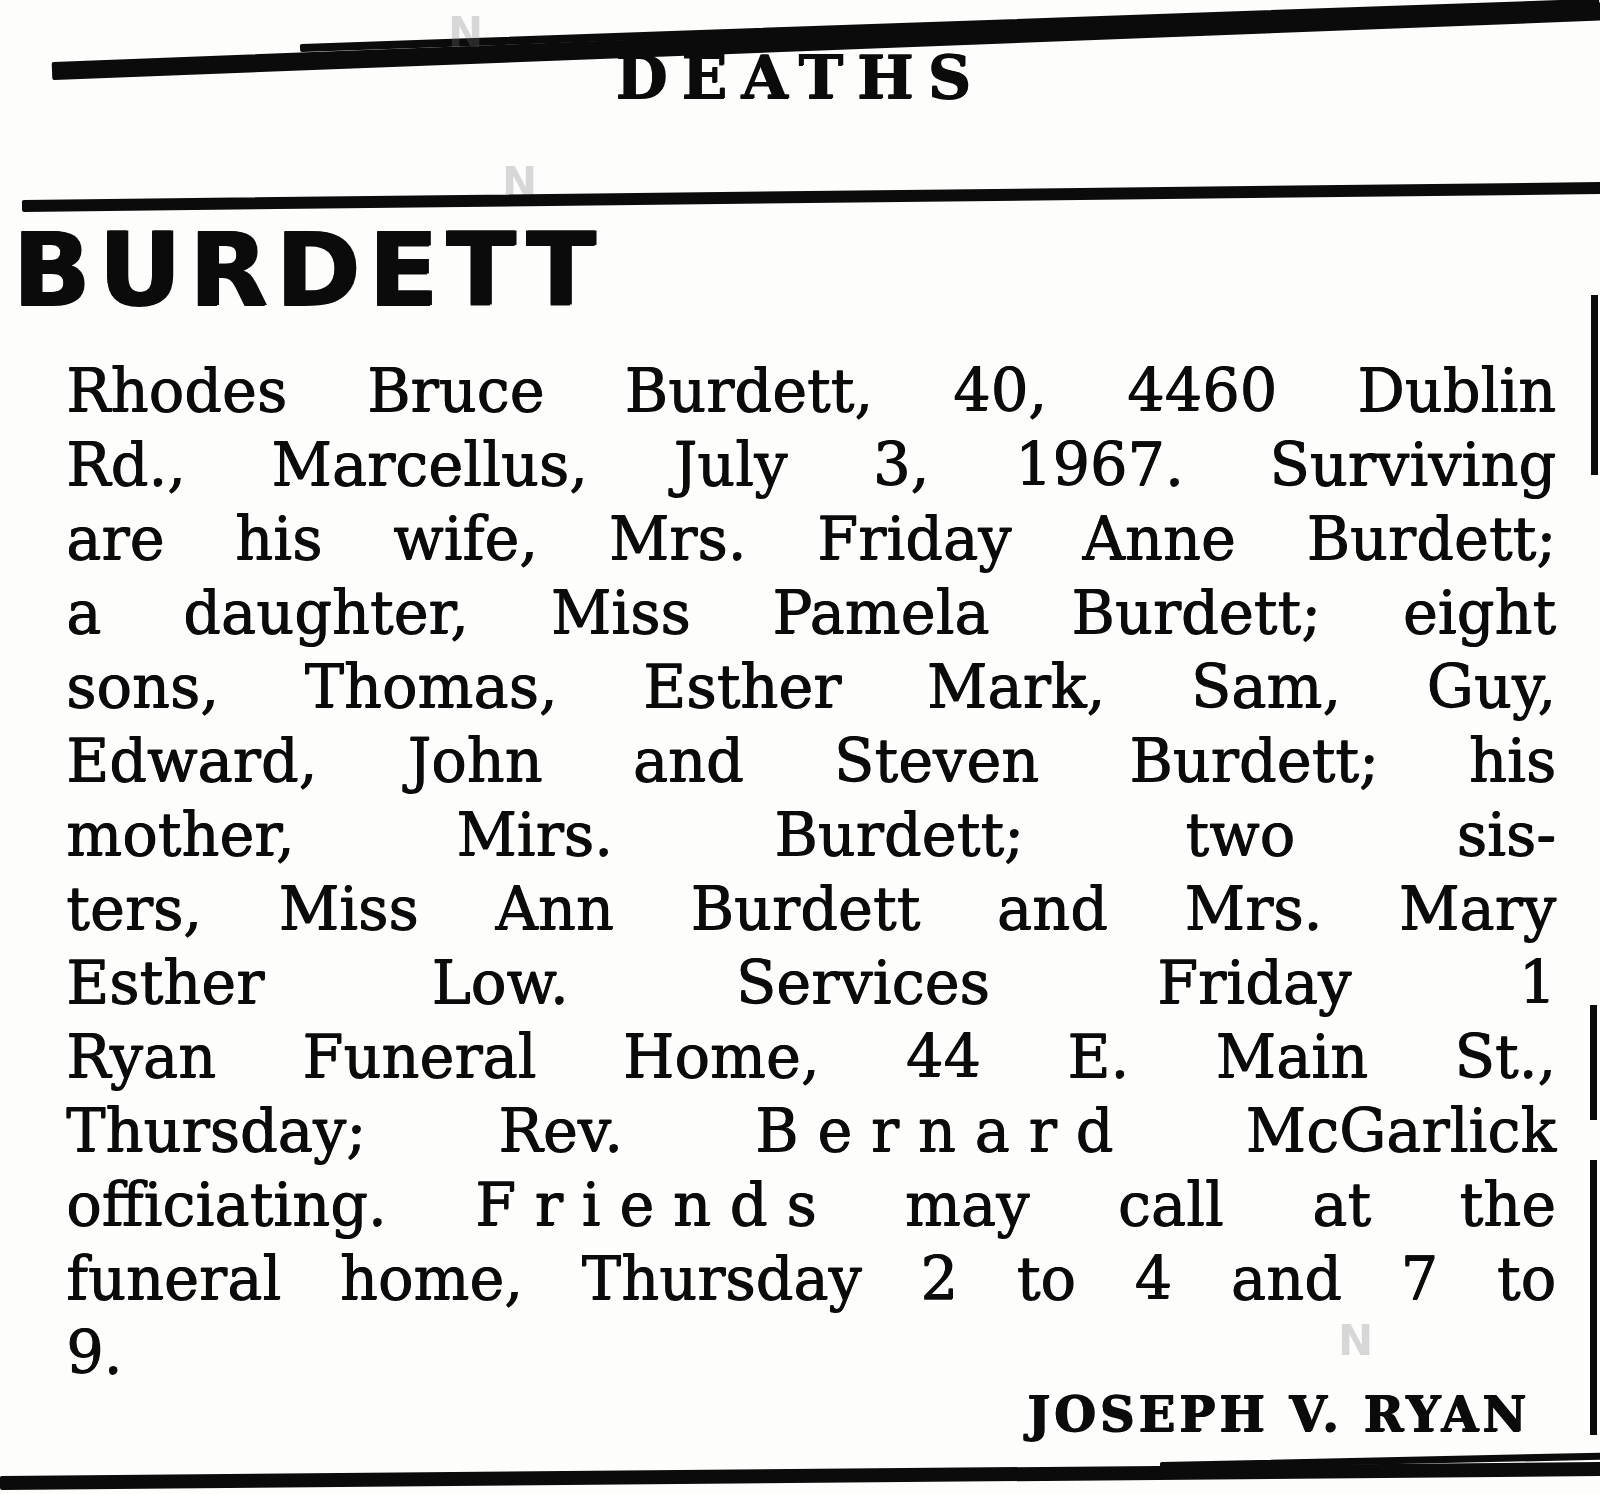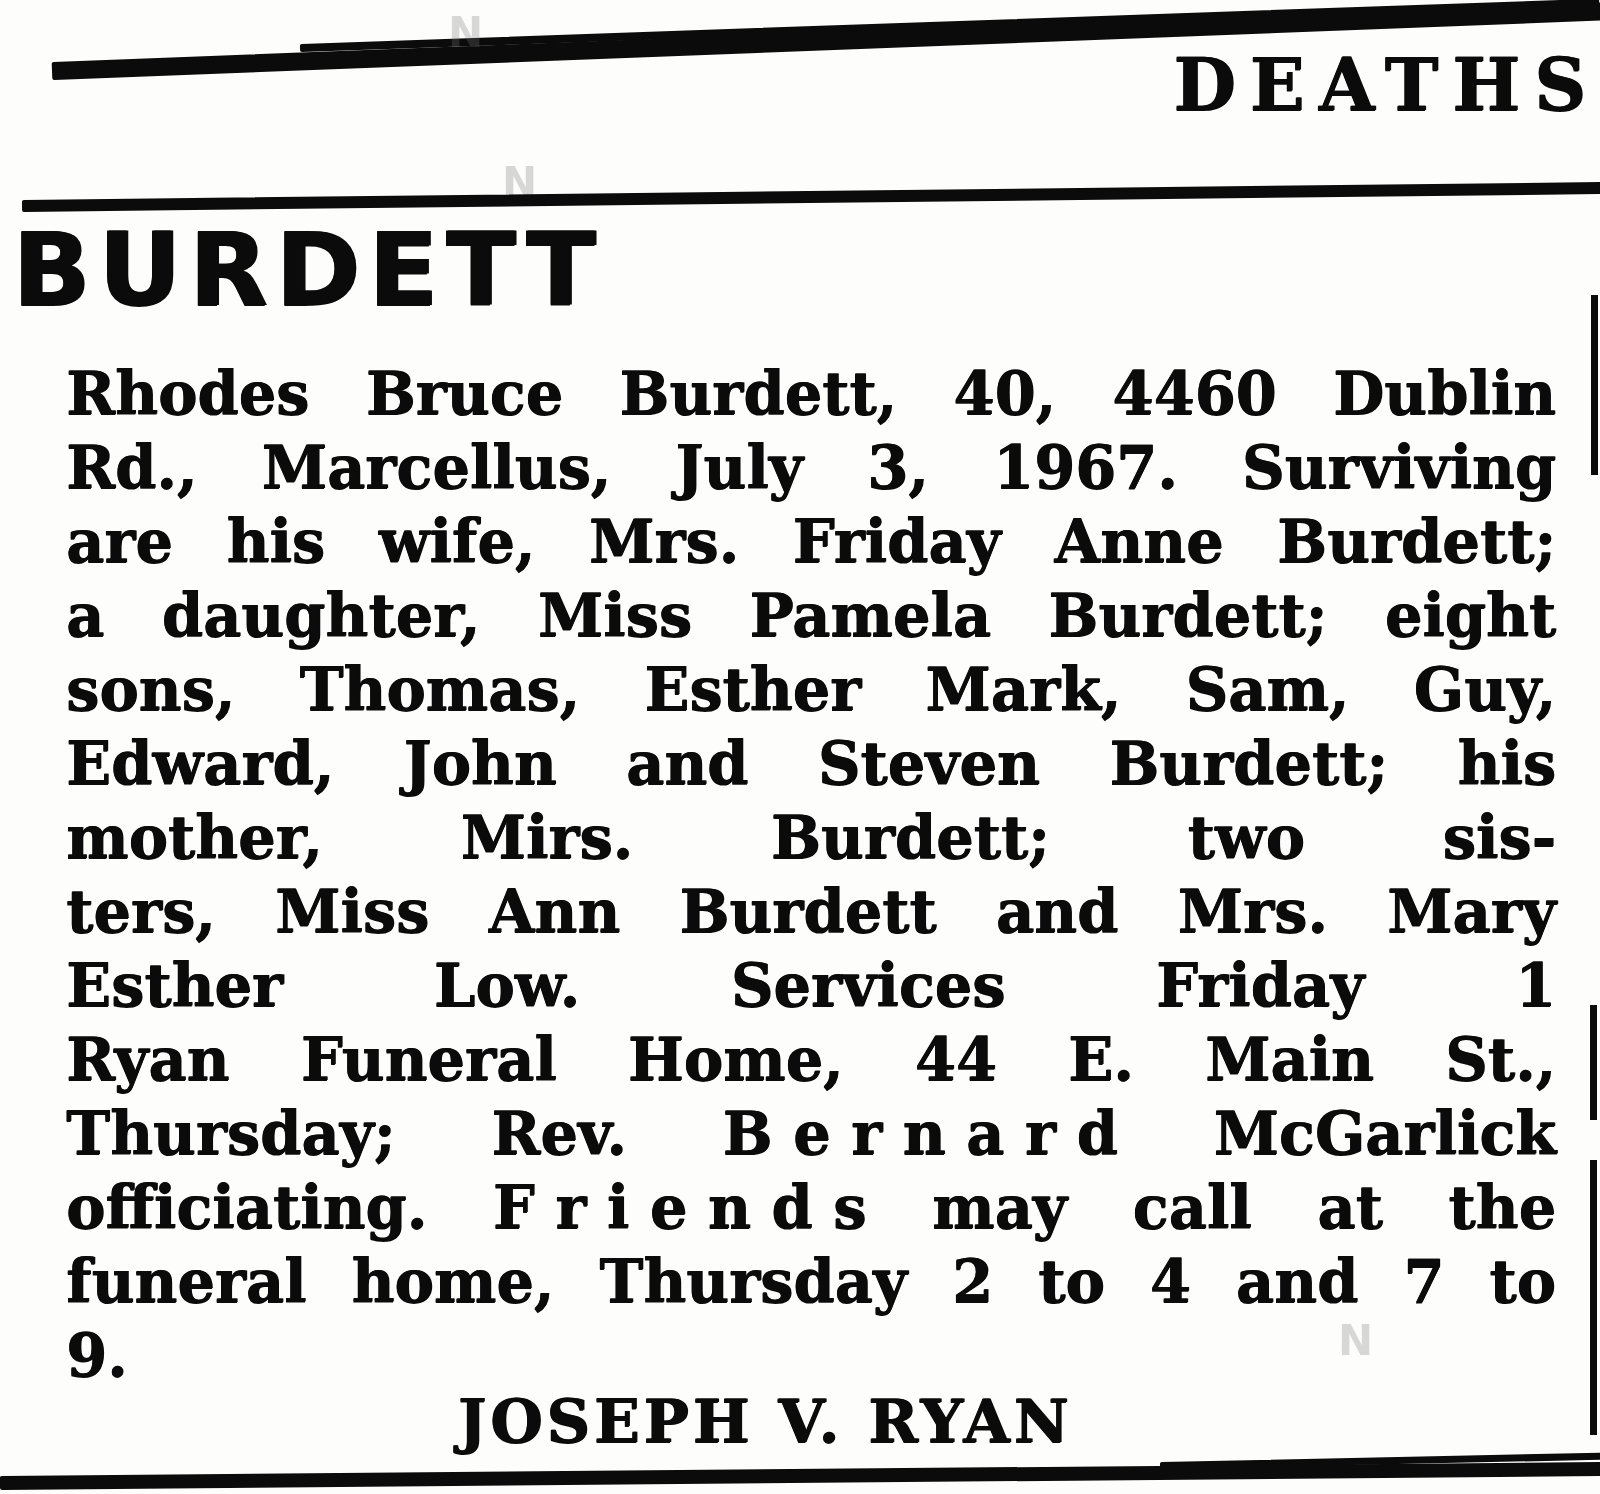--- a/index.html
+++ b/index.html
@@ -22,53 +22,53 @@
   .rule-bottom2{left:1160px;top:1462px;width:450px;height:7px;transform:rotate(-1.2deg);}
 
   
   .vrule{position:absolute;background:#0b0b0b;}
   .vrule-a{left:1591px;top:295px;width:7px;height:180px;}
   .vrule-b{left:1590px;top:1005px;width:7px;height:115px;}
   .vrule-c{left:1590px;top:1160px;width:7px;height:275px;}
 
   .section-title{
     position:absolute;left:0;right:0;top:42px;
-    text-align:right;
+    text-align:center;
     font-family:"DejaVu Serif", serif;
-    font-size:72px;font-weight:bold;
+    font-size:60px;font-weight:bold;
     letter-spacing:14px;
     text-shadow:1px 0 0 #0b0b0b, 0 1px 0 #0b0b0b;
   }
 
   .headline{
     position:absolute;left:12px;top:210px;
     font-family:"DejaVu Sans", sans-serif;
     font-size:102px;font-weight:bold;
     letter-spacing:8px;
     text-shadow:2px 0 0 #0b0b0b, 0 1px 0 #0b0b0b;
   }
 
   .article-body{
     position:absolute;left:66px;right:44px;top:356px;
   }
   .body-line{
     display:flex;
     height:74px;
-    align-items:center;
-    font-size:59px;font-weight:bold;
+    align-items:flex-start;
+    font-size:59px;font-weight:normal;
     white-space:pre;
     text-shadow:0.8px 0 0 #0b0b0b, 0 0.6px 0 #0b0b0b;
   }
   .body-line.just{justify-content:space-between;}
   .body-line.nojust{justify-content:flex-start;gap:20px;}
 
   .signature{
     position:absolute;left:0;right:70px;top:1386px;
-    text-align:center;
-    font-size:60px;font-weight:bold;
+    text-align:right;
+    font-size:48px;font-weight:bold;
     letter-spacing:4px;
     text-shadow:1.2px 0 0 #0b0b0b, 0 1px 0 #0b0b0b;
   }
 
   .watermark{
     position:absolute;
     font-family:"DejaVu Sans", sans-serif;
     font-size:42px;font-weight:bold;
     color:rgba(120,120,120,0.28);
   }

